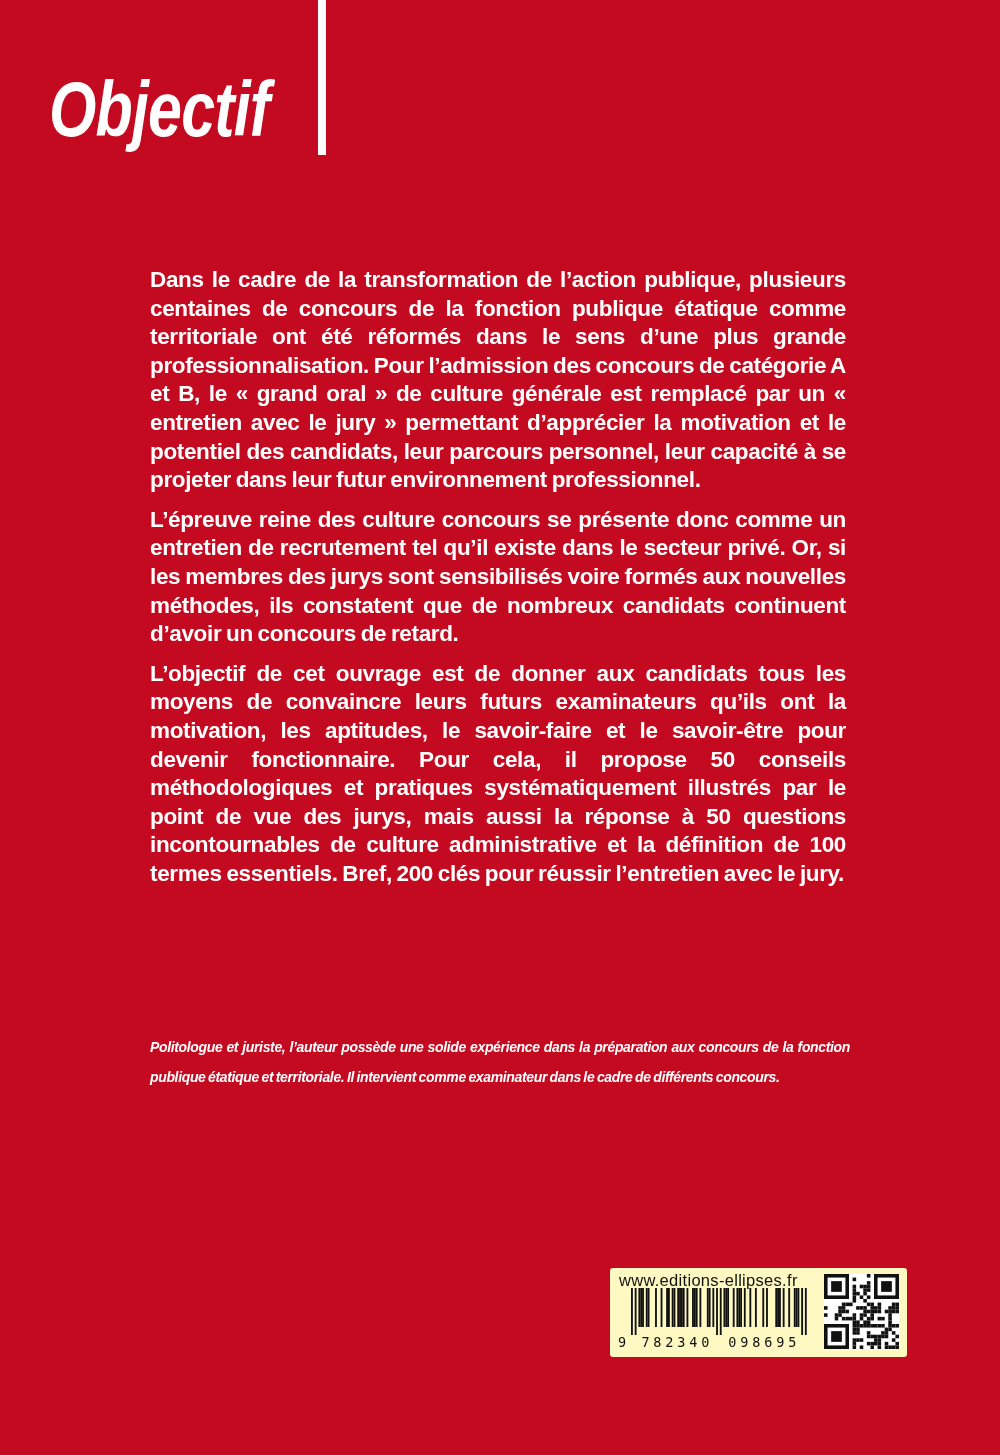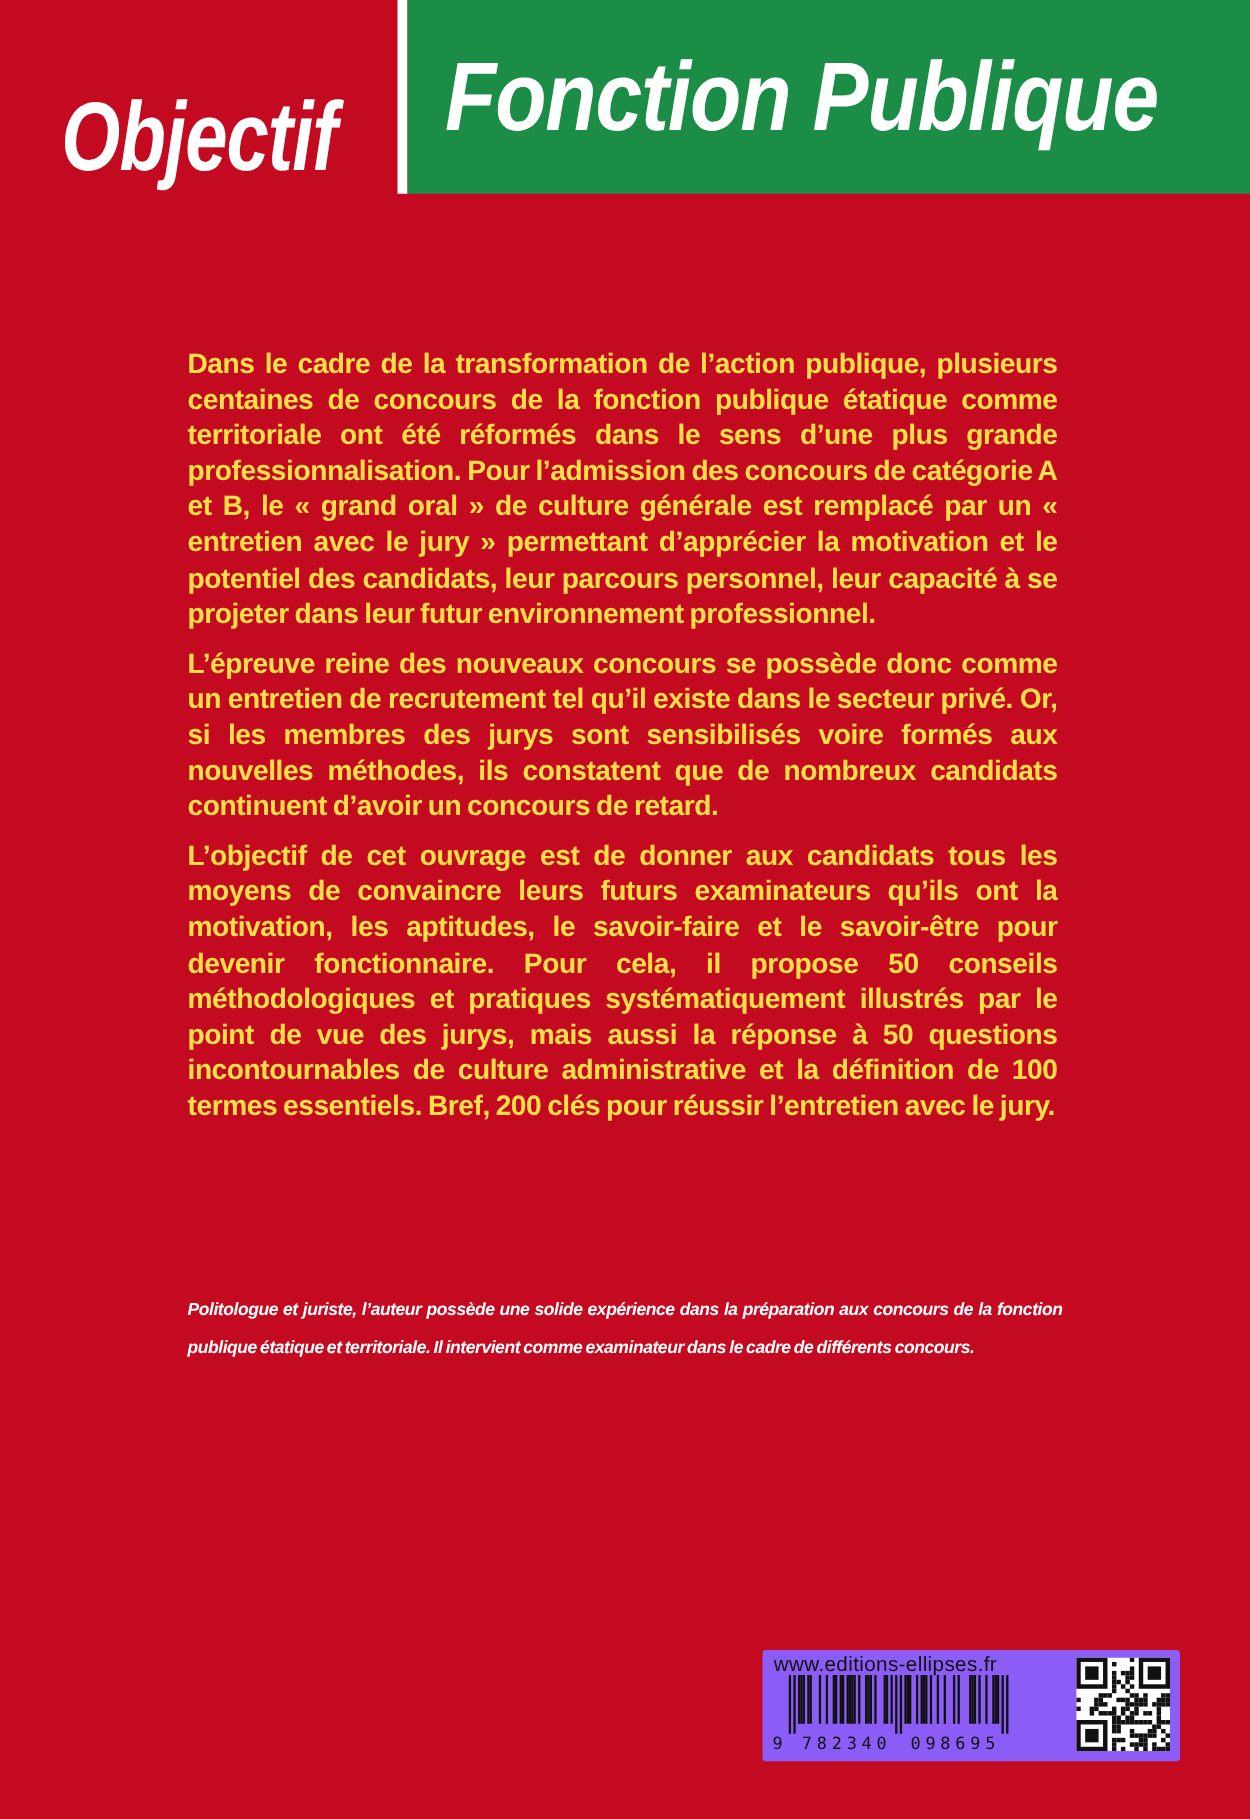--- a/index.html
+++ b/index.html
@@ -39,67 +39,64 @@
     display:flex;align-items:center;
   }
   .banner-green .big{
     color:#fff;font-weight:bold;font-style:italic;
     font-size:78px;white-space:nowrap;
     transform:scaleX(0.86);transform-origin:left center;
     margin-left:30px;letter-spacing:-1px;
   }
   
   .back-text{
-    position:absolute;left:150px;top:277px;width:696px;
-    color:#fde047;font-weight:bold;
+    position:absolute;left:150px;top:266px;width:696px;
+    color:#ffffff;font-weight:bold;
     font-size:22.5px;line-height:28.6px;
     text-align:justify;
     letter-spacing:-0.35px;word-spacing:-1.2px;
   }
   .back-text p{margin:0 0 11px 0;}
   
   .author-note{
     position:absolute;left:150px;top:1032px;width:700px;
     color:#fff;font-weight:bold;font-style:italic;
     font-size:14px;line-height:30px;
     text-align:justify;
     letter-spacing:-0.35px;word-spacing:-1px;
   }
   
   .isbn-box{
-    position:absolute;left:610px;top:1320px;width:334px;height:89px;
-    background:#8b5cf6;border-radius:3px;
+    position:absolute;left:610px;top:1268px;width:297px;height:89px;
+    background:#fef9c3;border-radius:3px;
   }
   .website{
     position:absolute;left:9px;top:3px;
     color:var(--ink);font-size:16.5px;font-weight:normal;
     letter-spacing:0.3px;white-space:nowrap;
   }
   .barcode-svg{position:absolute;left:7px;top:20px;}
   .barcode-digits{font-family:"DejaVu Sans Mono","Liberation Mono",monospace;font-size:13.5px;fill:var(--ink);}
   .qr{position:absolute;right:8px;top:6px;width:75px;height:75px;}
 </style>
 </head>
 <body>
 
 <div class="cover">
 
   <div class="series-banner">
     <div class="banner-left">
       <span class="big">Objectif</span>
     </div>
     <div class="banner-sep"></div>
-    <div class="banner-green">
-      <span class="big">Fonction Publique</span>
-    </div>
   </div>
 
   <div class="back-text">
     <p>Dans le cadre de la transformation de l’action publique, plusieurs centaines de concours de la fonction publique étatique comme territoriale ont été réformés dans le sens d’une plus grande professionnalisation. Pour l’admission des concours de catégorie A et B, le « grand oral » de culture générale est remplacé par un « entretien avec le jury » permettant d’apprécier la motivation et le potentiel des candidats, leur parcours personnel, leur capacité à se projeter dans leur futur environnement professionnel.</p>
-    <p>L’épreuve reine des nouveaux concours se possède donc comme un entretien de recrutement tel qu’il existe dans le secteur privé. Or, si les membres des jurys sont sensibilisés voire formés aux nouvelles méthodes, ils constatent que de nombreux candidats continuent d’avoir un concours de retard.</p>
+    <p>L’épreuve reine des culture concours se présente donc comme un entretien de recrutement tel qu’il existe dans le secteur privé. Or, si les membres des jurys sont sensibilisés voire formés aux nouvelles méthodes, ils constatent que de nombreux candidats continuent d’avoir un concours de retard.</p>
     <p>L’objectif de cet ouvrage est de donner aux candidats tous les moyens de convaincre leurs futurs examinateurs qu’ils ont la motivation, les aptitudes, le savoir-faire et le savoir-être pour devenir fonctionnaire. Pour cela, il propose 50 conseils méthodologiques et pratiques systématiquement illustrés par le point de vue des jurys, mais aussi la réponse à 50 questions incontournables de culture administrative et la définition de 100 termes essentiels. Bref, 200 clés pour réussir l’entretien avec le jury.</p>
   </div>
 
   <div class="author-note">Politologue et juriste, l’auteur possède une solide expérience dans la préparation aux concours de la fonction publique étatique et territoriale. Il intervient comme examinateur dans le cadre de différents concours.</div>
 
   <div class="isbn-box">
     <div class="website">www.editions-ellipses.fr</div>
     <svg class="barcode-svg" id="barcode" width="198" height="64">
         <rect x="14.00" y="0" width="1.85" height="47" fill="#111"></rect>
         <rect x="17.70" y="0" width="1.85" height="47" fill="#111"></rect>

